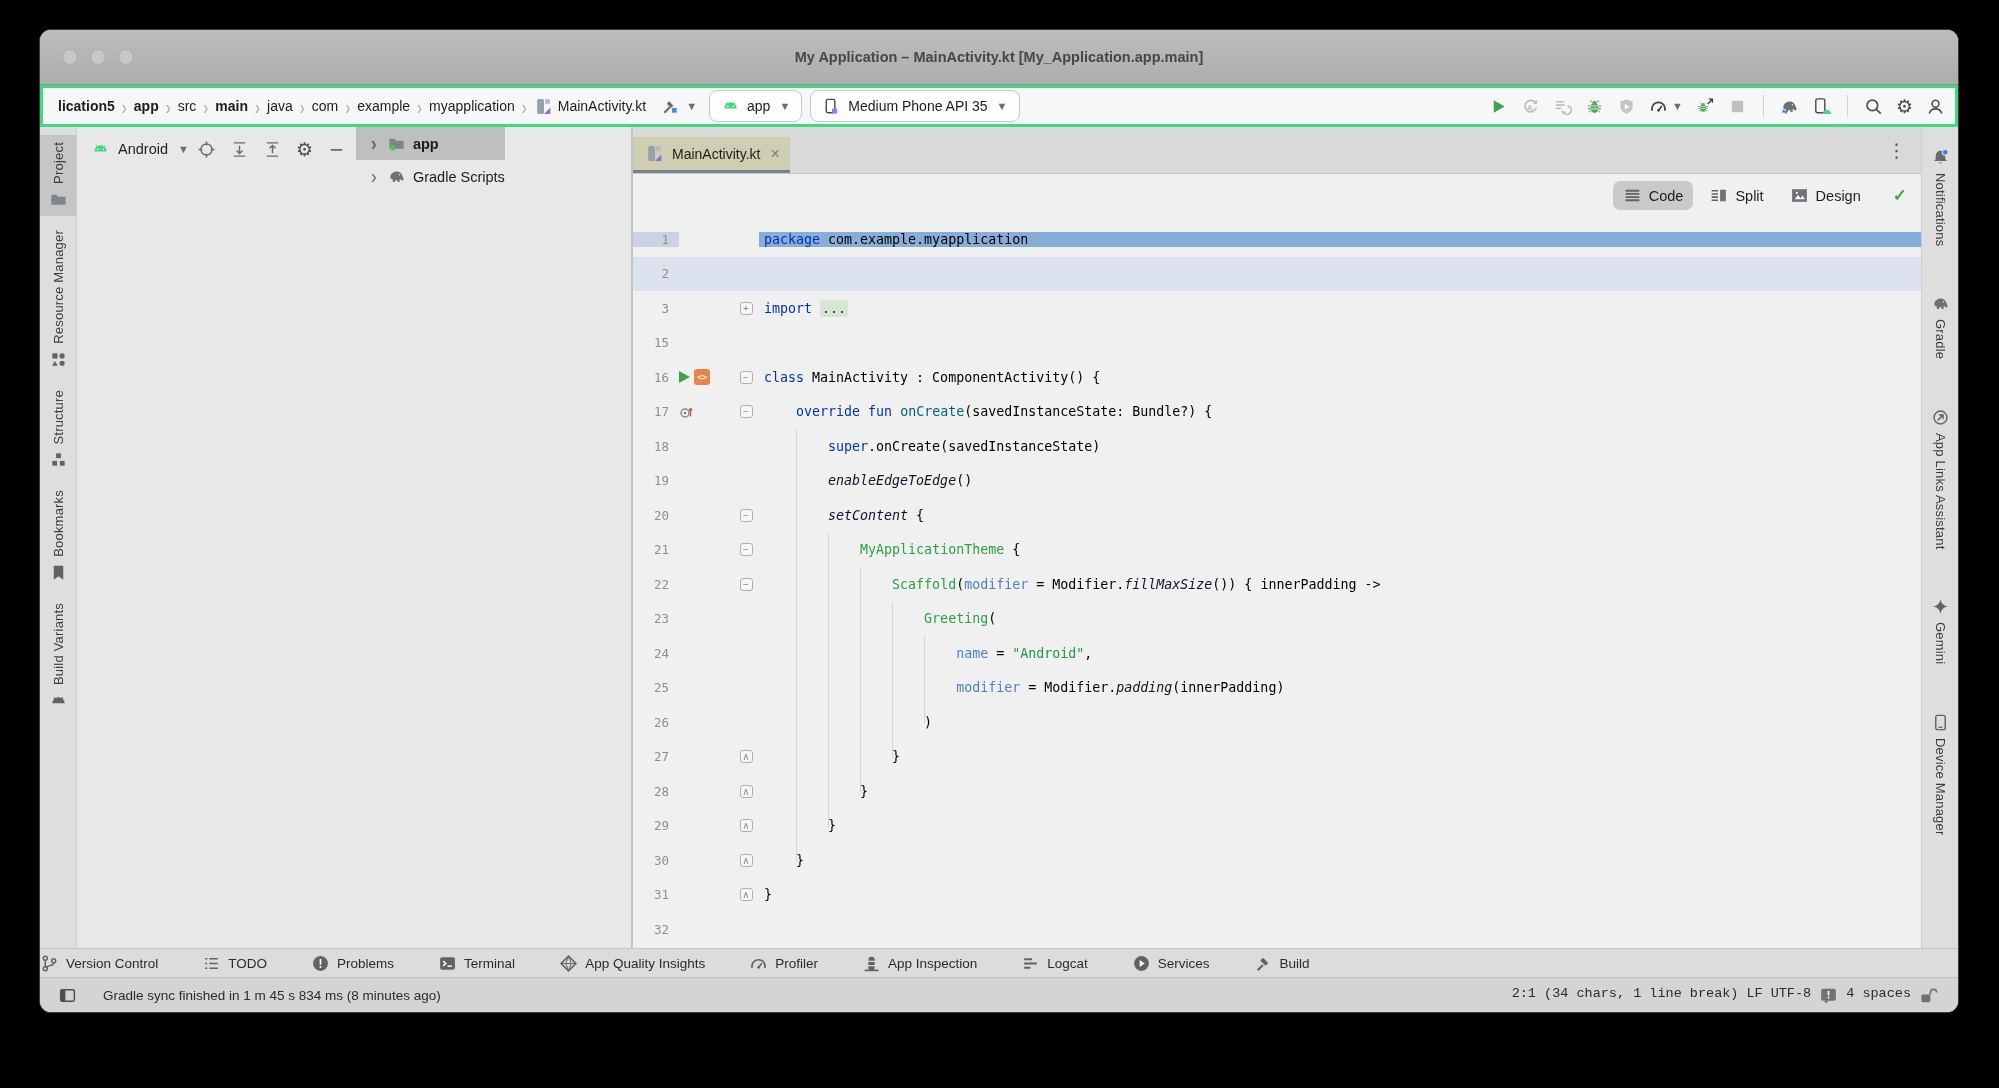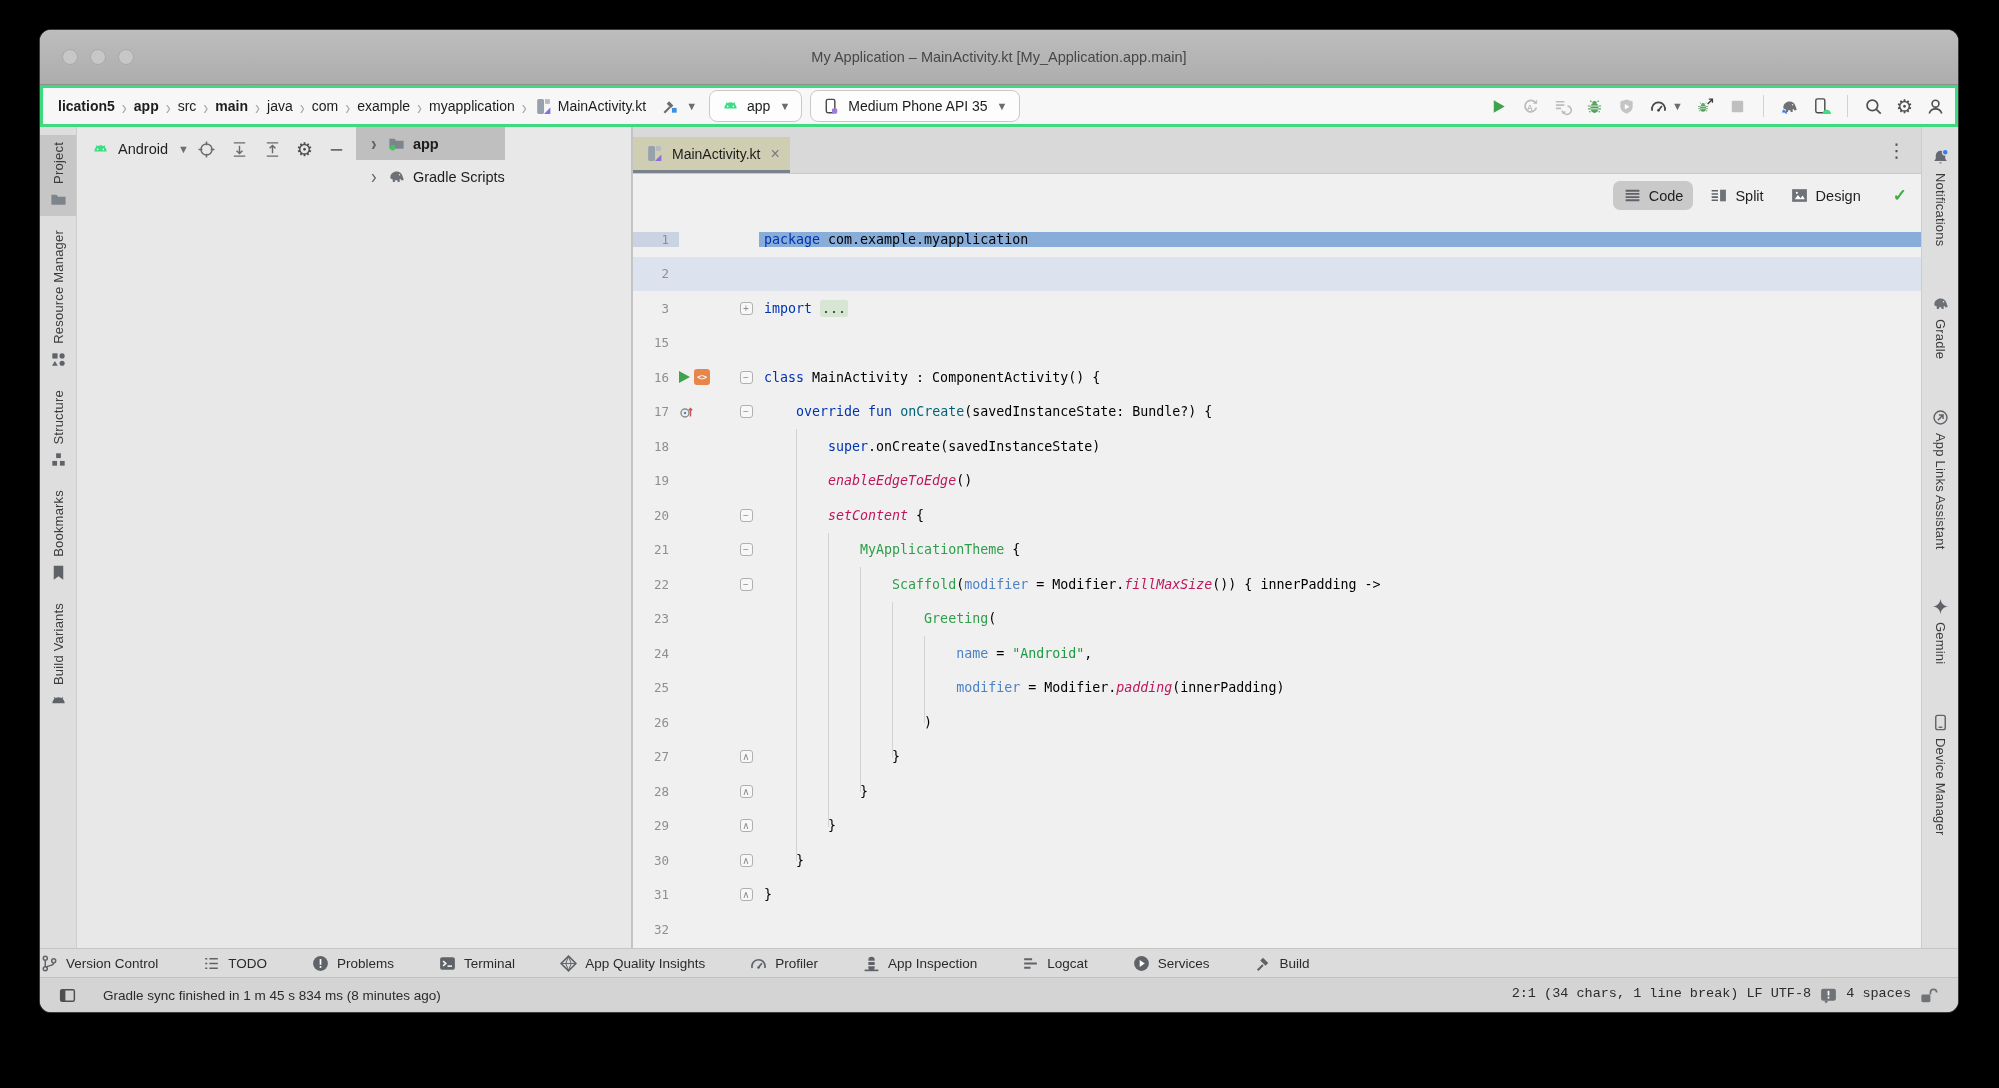--- a/index.html
+++ b/index.html
@@ -5,21 +5,21 @@
   html,body{margin:0;padding:0;background:#000;}
   .screen{position:relative;width:1999px;height:1088px;background:#000;overflow:hidden;
           font-family:"Liberation Sans",sans-serif;-webkit-font-smoothing:antialiased;}
   .window{position:absolute;left:40px;top:30px;width:1918px;height:982px;border-radius:11px;
           background:#ececec;overflow:hidden;display:flex;flex-direction:column;box-shadow:0 0 0 1px #3a3a3a;}
   
   .titlebar{height:54px;flex:0 0 54px;background:linear-gradient(#bdbdbd,#adadad);border-bottom:1px solid #8f8f8f;
             position:relative;display:flex;align-items:center;justify-content:center;}
   .traffic{position:absolute;left:22px;top:0;height:100%;display:flex;align-items:center;gap:12px;}
   .tl{width:14px;height:14px;border-radius:50%;background:#c7c7c7;border:1px solid #a9a9a9;}
-  .wtitle{font-size:14.5px;font-weight:normal;color:#474747;}
+  .wtitle{font-size:14.5px;font-weight:bold;color:#474747;}
   
   .toolbar{flex:0 0 42px;height:42px;box-sizing:border-box;background:#f7f7f7;border:3px solid #3fd980;
            display:flex;align-items:center;padding:0 10px 0 12px;gap:8px;overflow:hidden;}
   .crumbs{display:flex;align-items:center;gap:2px;white-space:nowrap;flex:0 1 auto;overflow:hidden;}
   .crumb{display:flex;align-items:center;gap:5px;font-size:14px;color:#1d1d1d;padding:2px 3px;}
   .crumb.b{font-weight:bold;}
   .csep{color:#a8a8a8;font-size:15px;margin:0 2px;transform:scaleY(1.4);}
   .chip{display:flex;align-items:center;gap:7px;border:1px solid #c8c8c8;background:#fdfdfd;border-radius:8px;
         height:30px;padding:0 11px;font-size:14px;color:#1d1d1d;white-space:nowrap;}
   .dd{color:#6d6d6d;font-size:11px;margin-left:2px;}
@@ -70,21 +70,21 @@
   .ln{width:46px;flex:0 0 46px;text-align:right;padding-right:10px;box-sizing:border-box;
       color:#8e8e8e;font-size:12.5px;}
   .gic{width:54px;flex:0 0 54px;display:flex;align-items:center;gap:4px;}
   .fld{width:26px;flex:0 0 26px;display:flex;align-items:center;justify-content:center;}
   .ltext{flex:1 1 auto;white-space:pre;color:#000;padding-left:5px;}
   .row-caret{background:#dde3ee;}
   .row-sel .ltext{background:#88add8;}
   .row-sel .ln,.row-sel .gic,.row-sel .fld{background:#c9d3e2;}
   .seg-kw{color:#0033b3;}
   .seg-fd{color:#00627a;}
-  .seg-fc{color:#be185d;font-style:italic;}
+  .seg-fc{color:#0f172a;font-style:italic;}
   .seg-cp{color:#2e9e49;}
   .seg-na{color:#4c82c4;}
   .seg-st{color:#1d9b43;}
   .seg-fold{background:#d7e6d2;border-radius:2px;padding:1px 2px;color:#2b2b2b;}
   .fmark{width:13px;height:13px;box-sizing:border-box;border:1px solid #b0b0b0;border-radius:3px;background:#f7f7f7;
          color:#8b8b8b;font-size:10px;line-height:11px;text-align:center;font-family:"Liberation Sans",sans-serif;}
   .runic{width:0;height:0;border-left:11px solid #3fa34d;border-top:6.5px solid transparent;border-bottom:6.5px solid transparent;}
   .composeic{width:16px;height:16px;border-radius:3px;background:#e8854a;color:#fff;font-size:8.5px;font-weight:bold;
              display:flex;align-items:center;justify-content:center;font-family:"DejaVu Sans Mono",monospace;}
   .guide{position:absolute;width:1px;background:#d3d3d3;}

